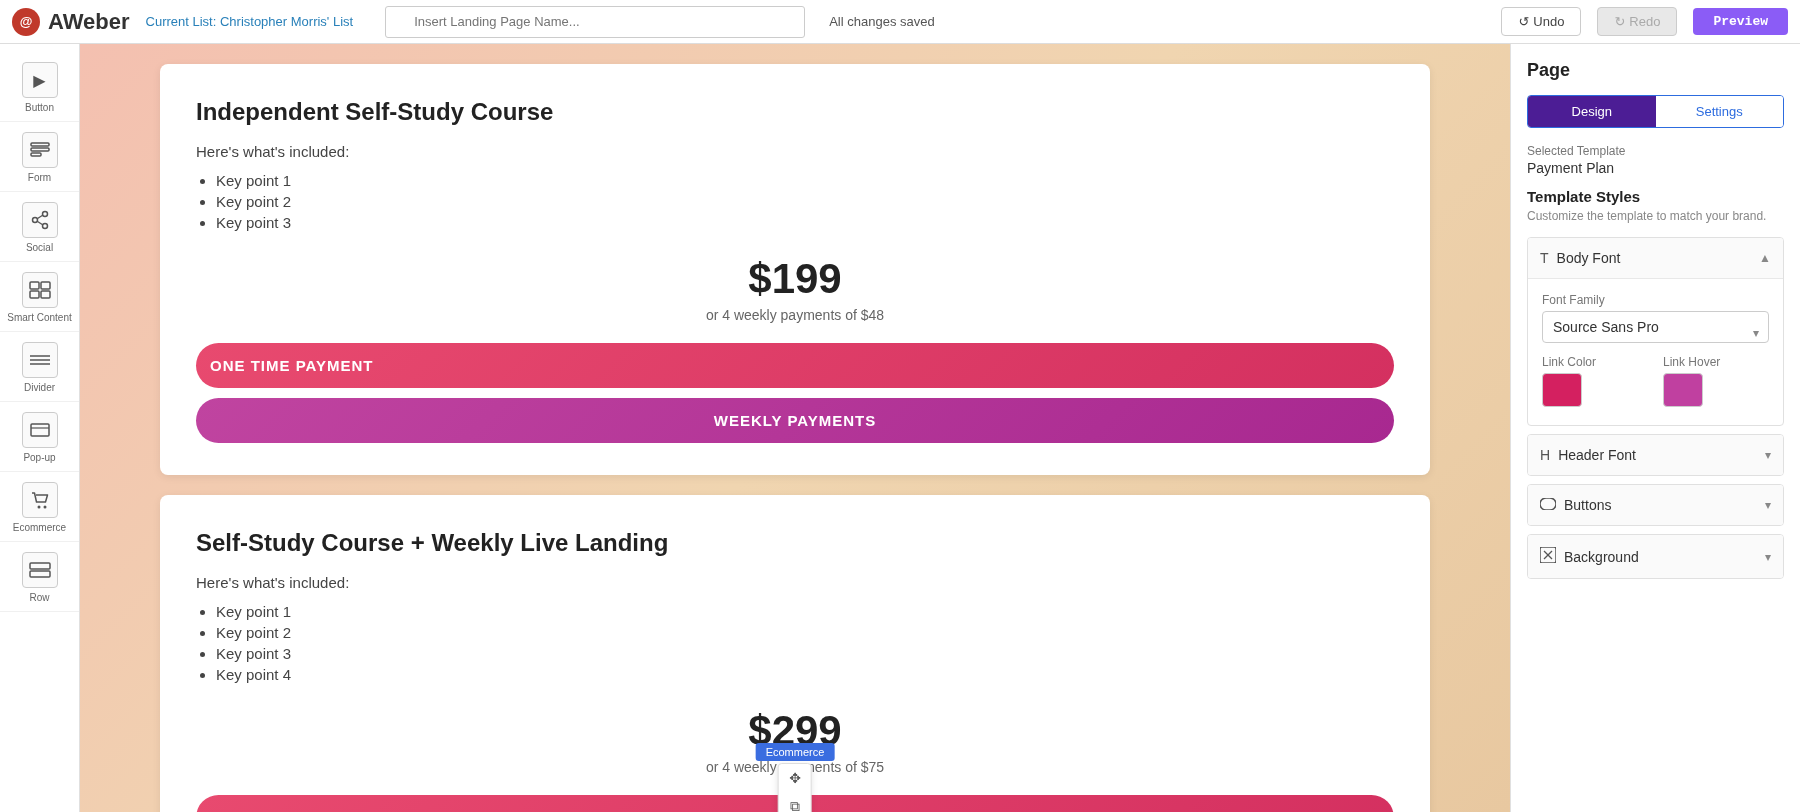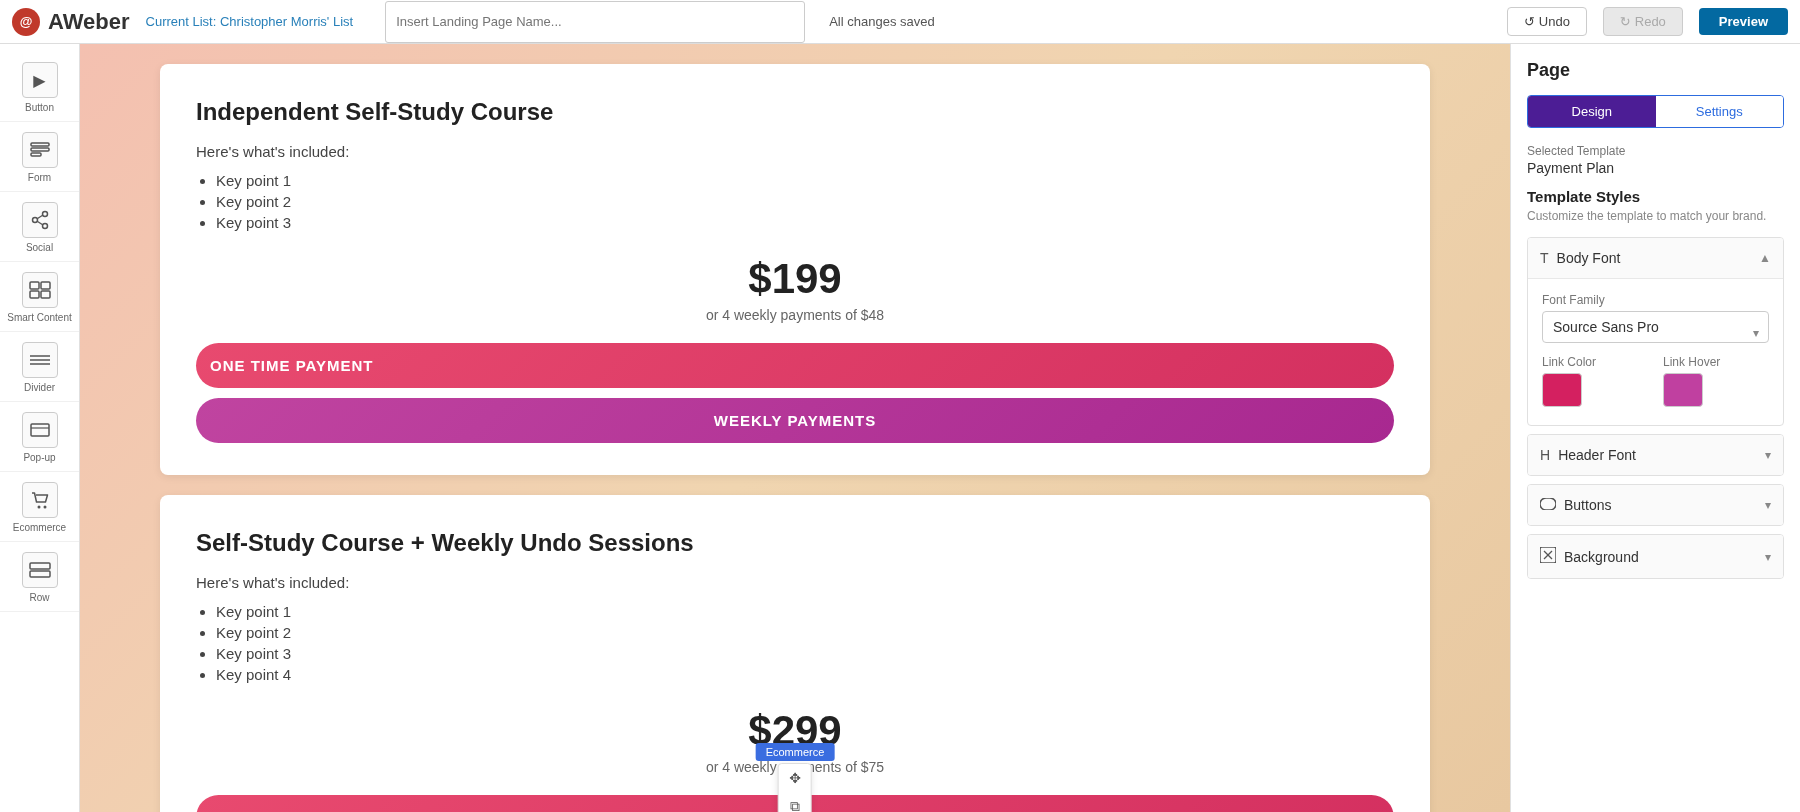--- a/index.html
+++ b/index.html
@@ -37,24 +37,24 @@
       font-size: 13px;
     }
     .current-list-link {
       color: #2980b9;
       font-size: 13px;
       text-decoration: none;
     }
     .page-name-input {
       flex: 1;
       max-width: 420px;
-      height: 42px;
+      height: 32px;
       border: 1px solid #ccc;
       border-radius: 3px;
-      padding: 0 10px;
+      padding: 0 28px;
       font-size: 13px;
       color: #999;
       outline: none;
       margin-left: 16px;
     }
     .save-status {
       font-size: 13px;
       color: #555;
       margin-left: 8px;
     }
@@ -66,27 +66,28 @@
       border-radius: 4px;
       background: #fff;
       font-size: 13px;
       cursor: pointer;
       color: #444;
     }
     .btn-undo { background: #fff; }
     .btn-redo { background: #e8e8e8; color: #aaa; }
     .btn-preview {
       padding: 6px 20px;
-      background: #0369a1;
+      background: #8b5cf6;
       color: #fff;
       border: none;
       border-radius: 4px;
       font-size: 13px;
       cursor: pointer;
       font-weight: bold;
+      font-family: Liberation Mono, monospace;
     }
 
     
     .main-layout {
       display: flex;
       height: calc(812px - 44px);
     }
 
     
     .left-sidebar {
@@ -594,21 +595,21 @@
           <li>Key point 2</li>
           <li>Key point 3</li>
         </ul>
         <div class="card-price">$199</div>
         <div class="card-price-sub">or 4 weekly payments of $48</div>
         <button class="btn-one-time">ONE TIME PAYMENT</button>
         <button class="btn-weekly">WEEKLY PAYMENTS</button>
       </div>
 
       <div class="pricing-card" style="position: relative;">
-        <div class="card-title">Self-Study Course + Weekly Undo Sessions</div>
+        <div class="card-title">Self-Study Course + Weekly Live Landing</div>
         <div class="card-subtitle">Here's what's included:</div>
         <ul class="card-points">
           <li>Key point 1</li>
           <li>Key point 2</li>
           <li>Key point 3</li>
           <li>Key point 4</li>
         </ul>
         <div class="card-price">$299</div>
         <div class="card-price-sub">or 4 weekly payments of $75</div>
         <div class="card-buttons-area">

